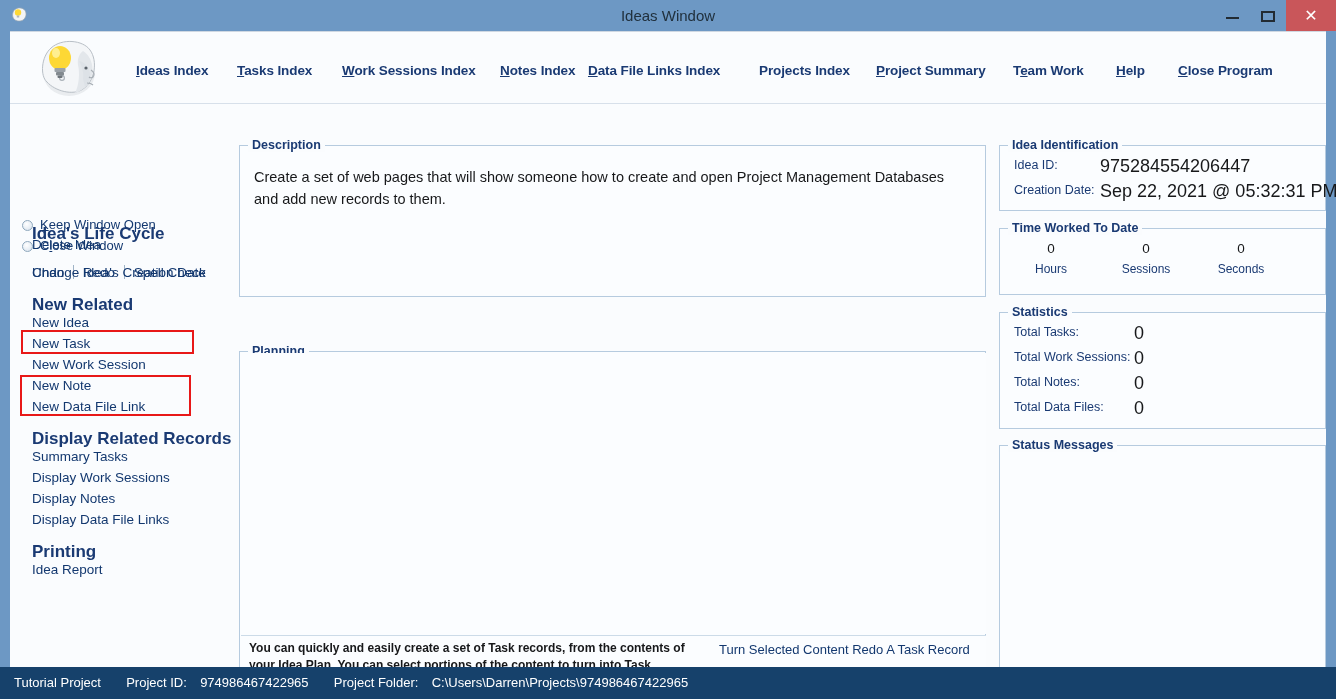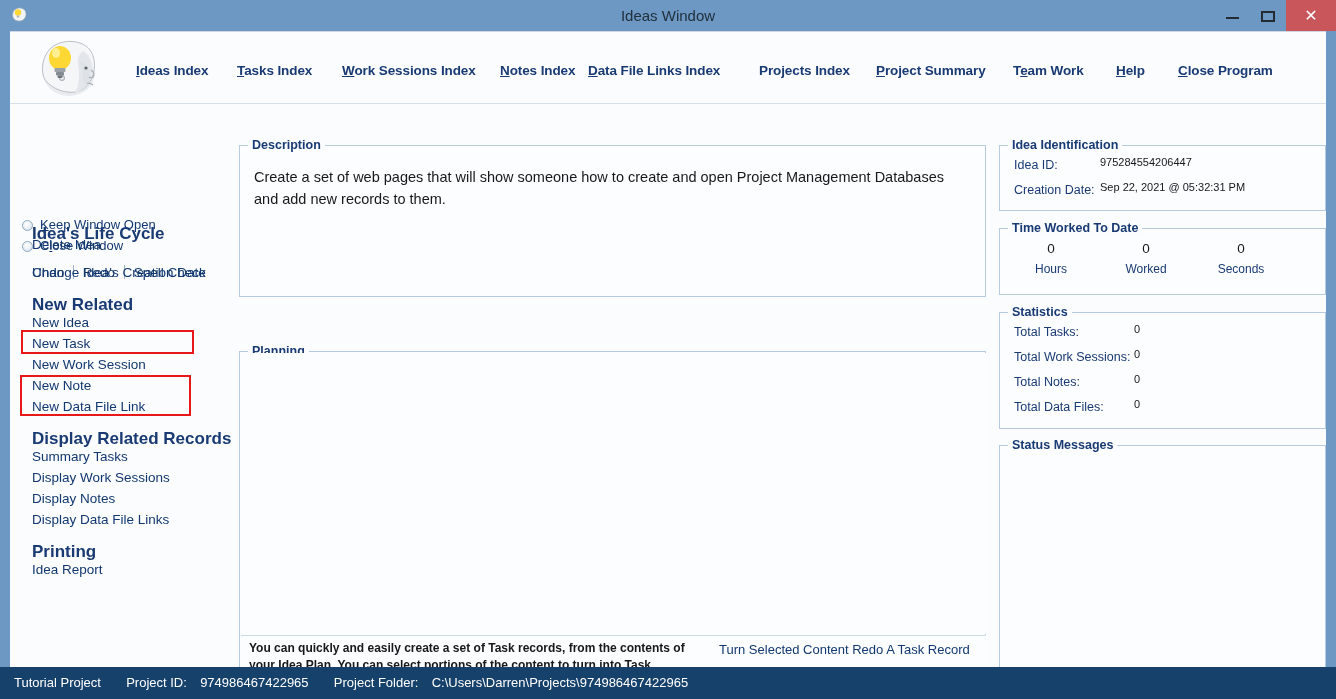--- a/index.html
+++ b/index.html
@@ -200,21 +200,21 @@
   #gb-time  { left: 989px; top: 196px; width: 327px; height: 67px; }
   #gb-stats { left: 989px; top: 280px; width: 327px; height: 117px; }
   #gb-status{ left: 989px; top: 413px; width: 327px; height: 248px; }
 
   .kv-label {
     position: absolute;
     font-size: 12.5px; color: #1a3a73; white-space: nowrap;
   }
   .kv-value {
     position: absolute;
-    font-size: 11px; color: #17181a; white-space: nowrap;
+    font-size: 18px; color: #17181a; white-space: nowrap;
   }
   .time-num {
     position: absolute; top: 12px;
     width: 70px; text-align: center;
     font-size: 13.5px; color: #17181a;
   }
   .time-lbl {
     position: absolute; top: 33px;
     width: 70px; text-align: center;
     font-size: 12px; color: #1a3a73;
@@ -356,21 +356,21 @@
       <span class="kv-value" style="left:100px; top:10px;">975284554206447</span>
       <span class="kv-label" style="left:14px; top:37px;">Creation Date:</span>
       <span class="kv-value" style="left:100px; top:35px;">Sep  22, 2021 @ 05:32:31 PM</span>
     </div>
 
     <div class="groupbox" id="gb-time">
       <span class="gb-label">Time Worked To Date</span>
       <span class="time-num" style="left:16px;">0</span>
       <span class="time-lbl" style="left:16px;">Hours</span>
       <span class="time-num" style="left:111px;">0</span>
-      <span class="time-lbl" style="left:111px;">Worked</span>
+      <span class="time-lbl" style="left:111px;">Sessions</span>
       <span class="time-num" style="left:206px;">0</span>
       <span class="time-lbl" style="left:206px;">Seconds</span>
     </div>
 
     <div class="groupbox" id="gb-stats">
       <span class="gb-label">Statistics</span>
       <span class="kv-label" style="left:14px; top:12px;">Total Tasks:</span>
       <span class="kv-value" style="left:134px; top:10px;">0</span>
       <span class="kv-label" style="left:14px; top:37px;">Total Work Sessions:</span>
       <span class="kv-value" style="left:134px; top:35px;">0</span>

